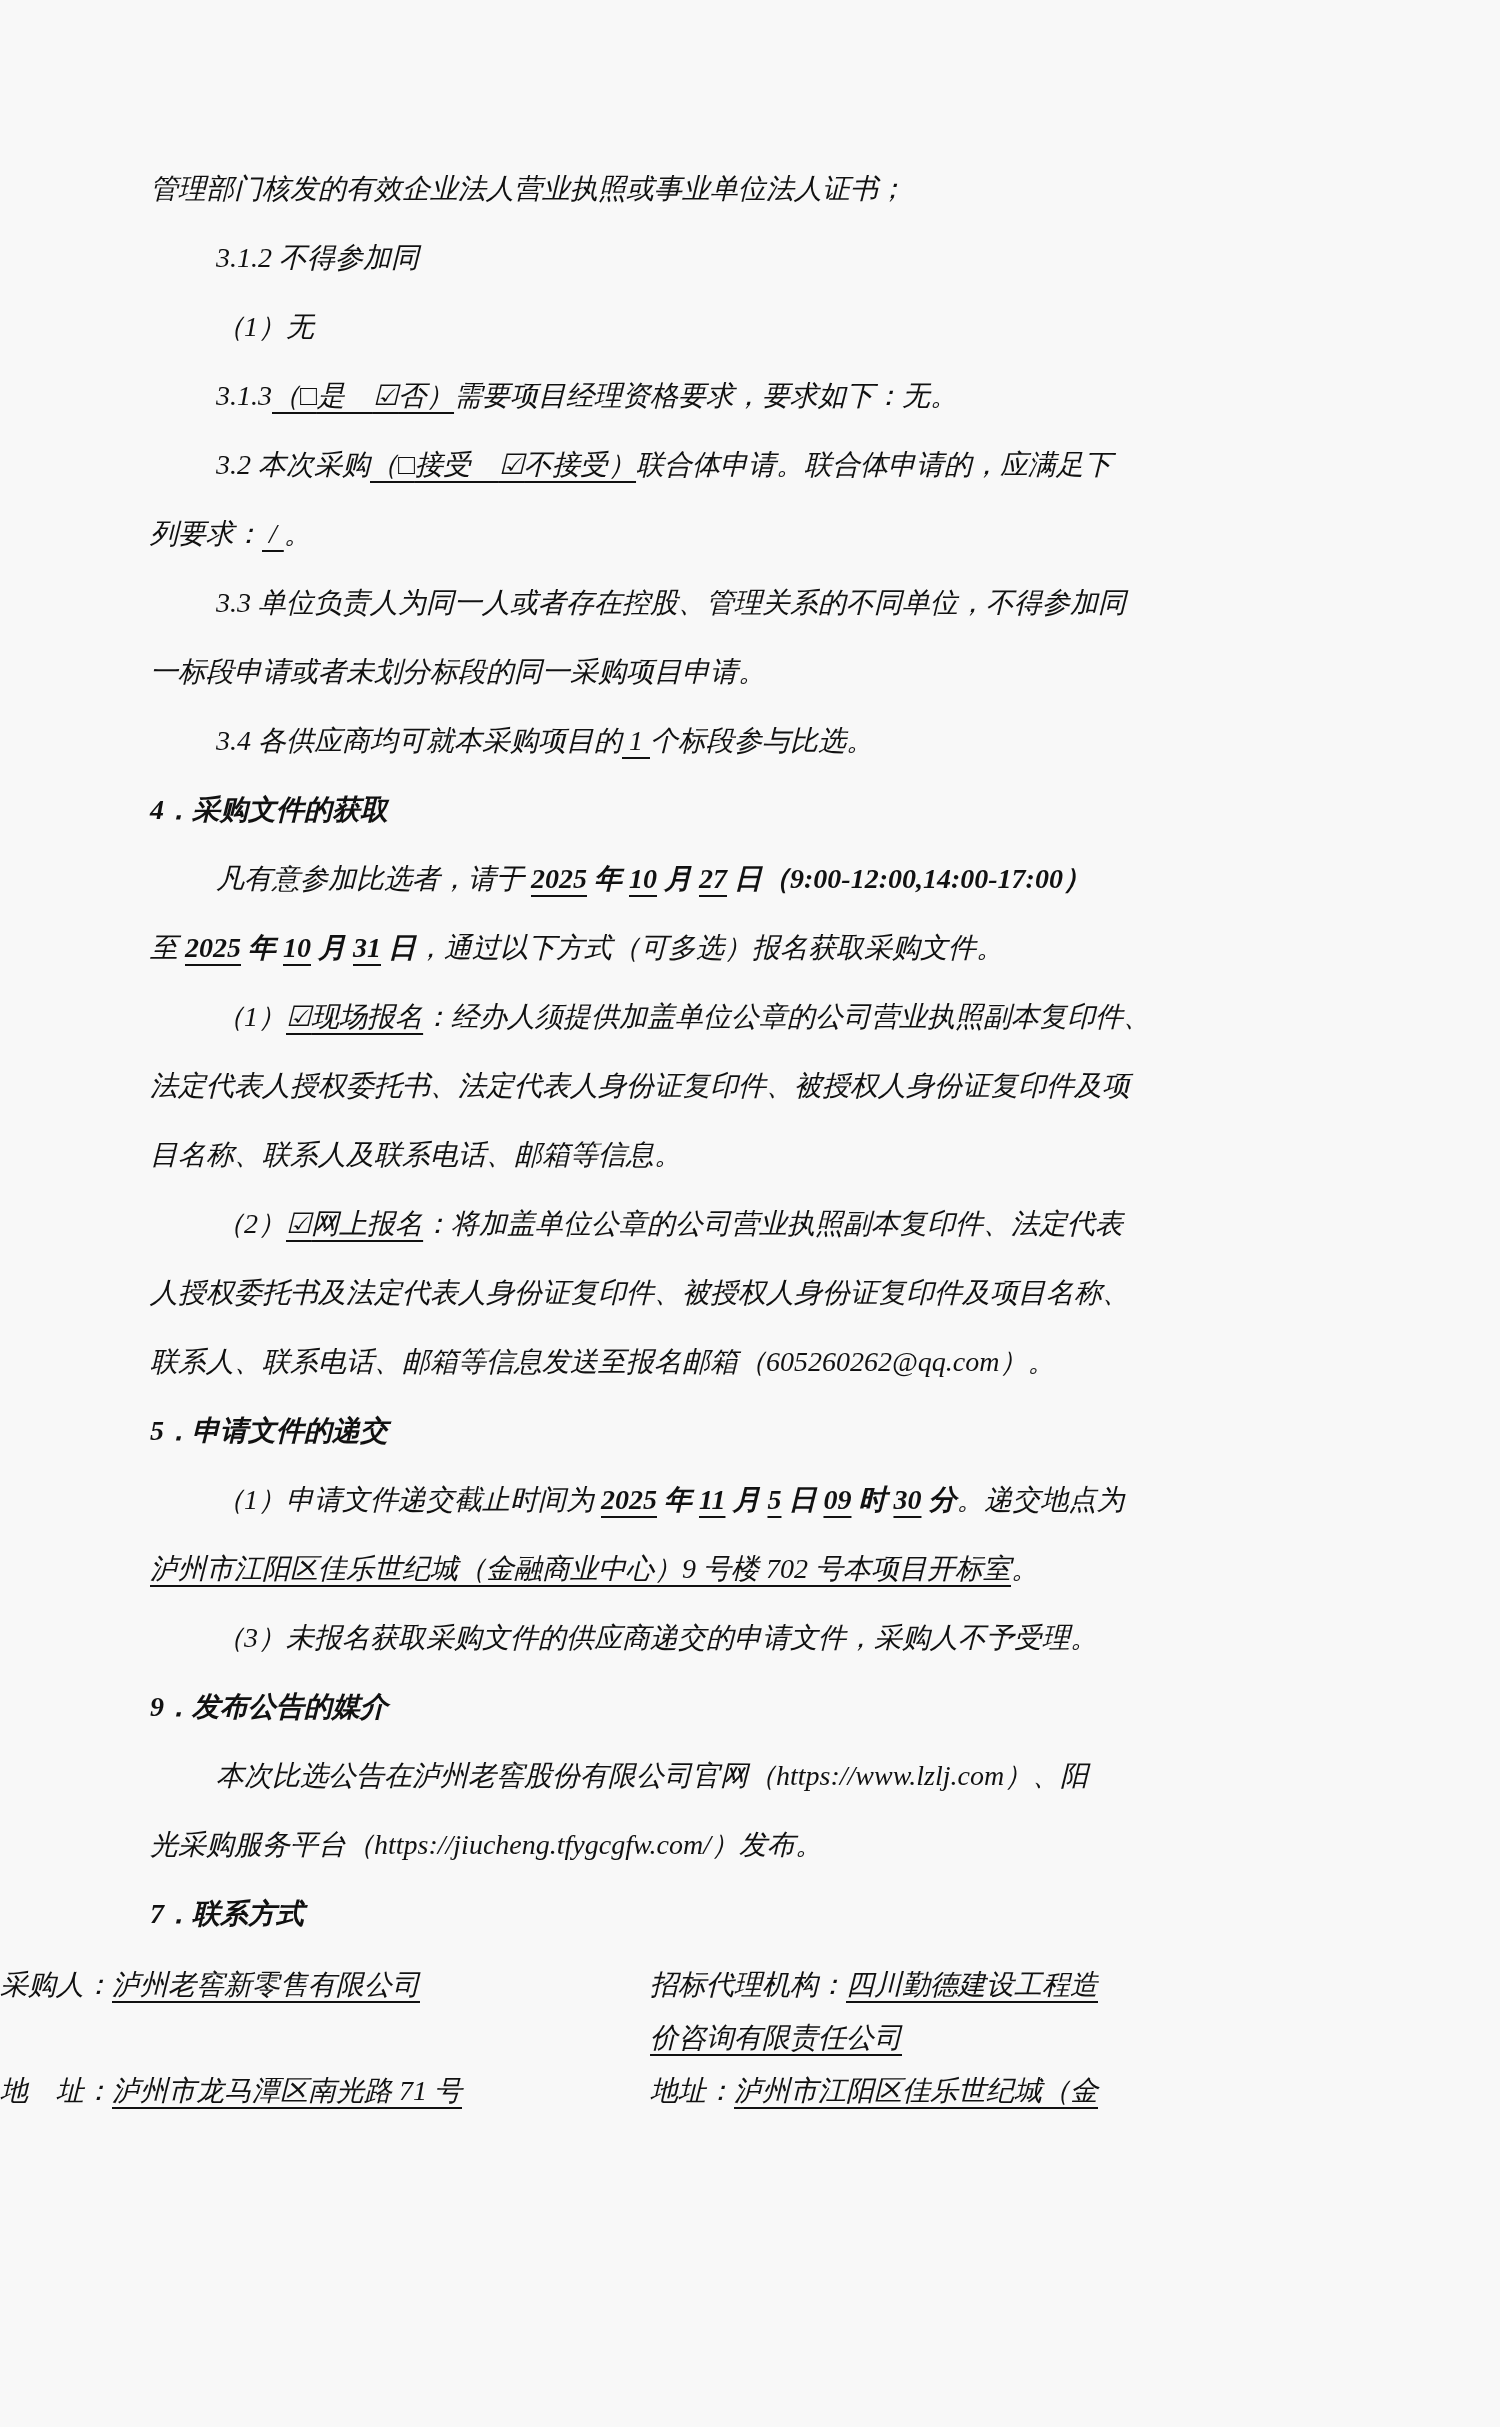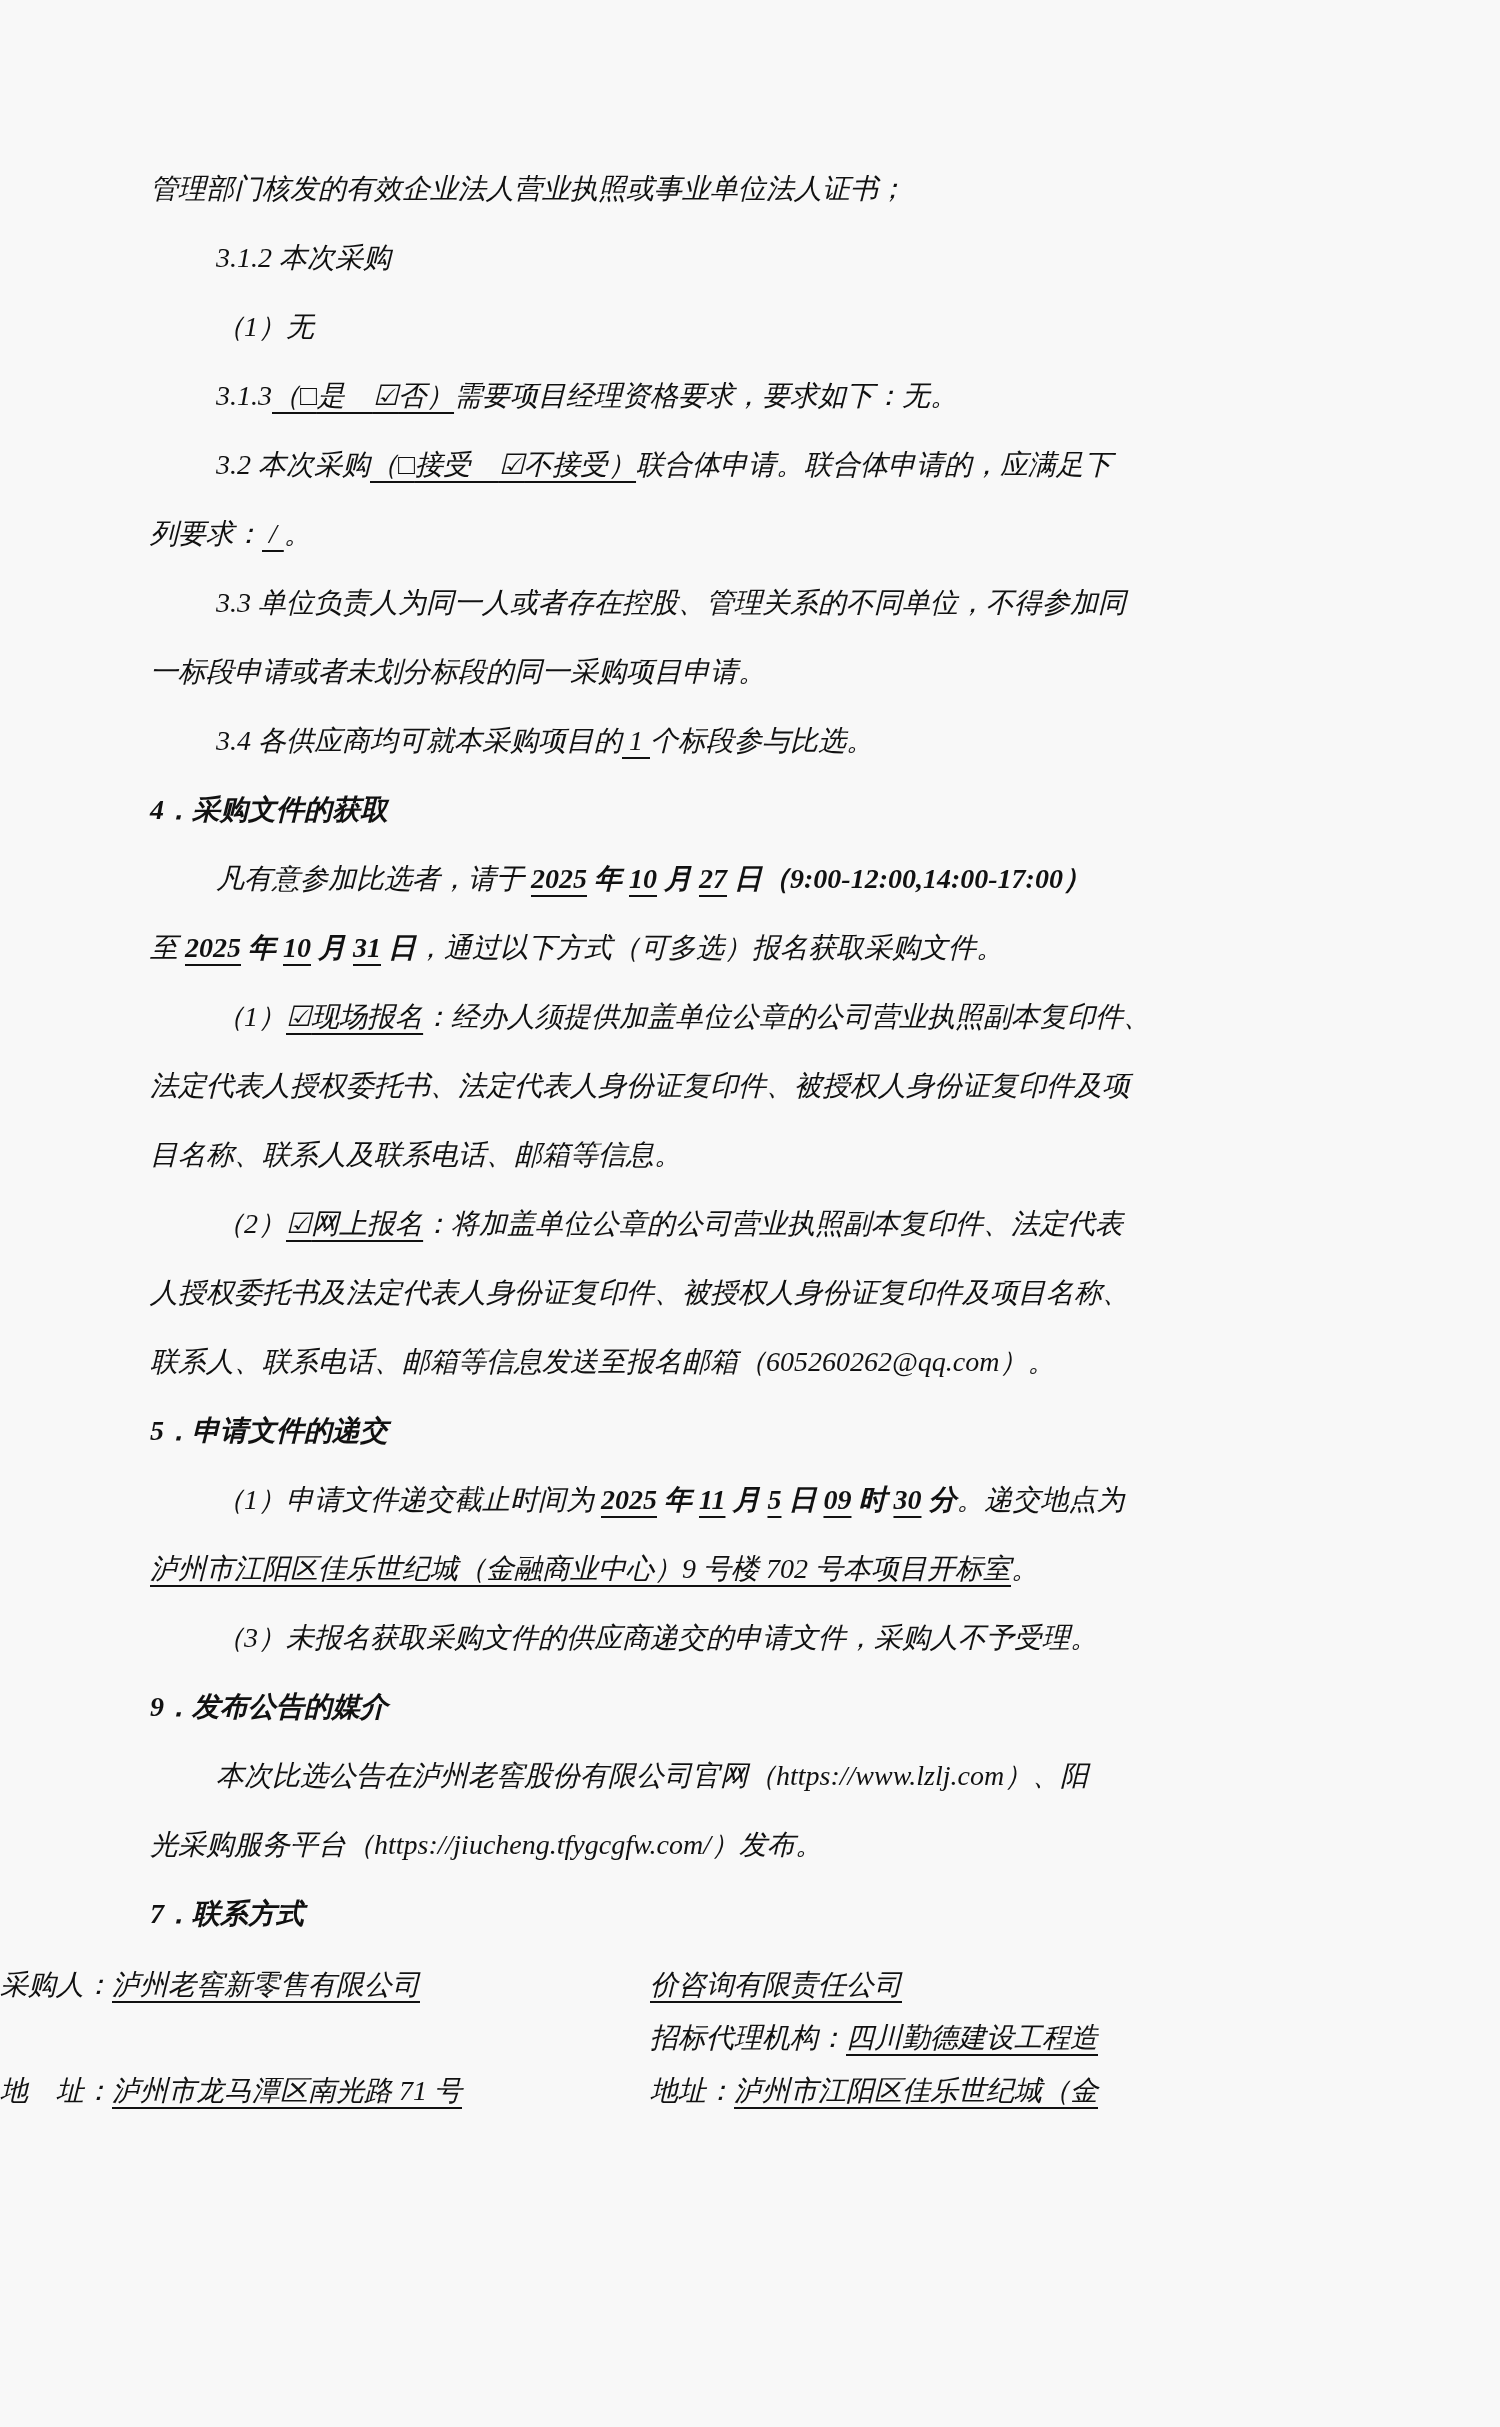--- a/index.html
+++ b/index.html
@@ -54,21 +54,21 @@
     height: 53px;
     line-height: 53px;
   }
 </style>
 </head>
 <body>
 
 <div class="page" style="background: rgb(248, 248, 248); color: rgb(17, 17, 17);">
   <div class="doc" id="doc-lines">
       <div class="line"><span class="seg">管理部门核发的有效企业法人营业执照或事业单位法人证书；</span></div>
-      <div class="line indent"><span class="seg">3.1.2 本次采购</span></div>
+      <div class="line indent"><span class="seg">3.1.2 不得参加同</span></div>
       <div class="line indent"><span class="seg">（1）无</span></div>
       <div class="line indent"><span class="seg">3.1.3</span><span class="seg u">（</span><span class="seg u">□</span><span class="seg u">是　</span><span class="seg u">☑</span><span class="seg u">否）</span><span class="seg">需要项目经理资格要求，要求如下：无。</span></div>
       <div class="line indent"><span class="seg">3.2 本次采购</span><span class="seg u">（</span><span class="seg u">□</span><span class="seg u">接受　</span><span class="seg u">☑</span><span class="seg u">不接受）</span><span class="seg">联合体申请。联合体申请的，应满足下</span></div>
       <div class="line"><span class="seg">列要求：</span><span class="seg u">&nbsp;/&nbsp;</span><span class="seg">。</span></div>
       <div class="line indent"><span class="seg">3.3 单位负责人为同一人或者存在控股、管理关系的不同单位，不得参加同</span></div>
       <div class="line"><span class="seg">一标段申请或者未划分标段的同一采购项目申请。</span></div>
       <div class="line indent"><span class="seg">3.4 各供应商均可就本采购项目的</span><span class="seg u">&nbsp;1&nbsp;</span><span class="seg">个标段参与比选。</span></div>
       <div class="line heading"><span class="seg">4．采购文件的获取</span></div>
       <div class="line indent"><span class="seg">凡有意参加比选者，请于 </span><span class="seg b u">2025</span><span class="seg b"> 年 </span><span class="seg b u">10</span><span class="seg b"> 月 </span><span class="seg b u">27</span><span class="seg b"> 日</span><span class="seg b">（9:00-12:00,14:00-17:00）</span></div>
       <div class="line"><span class="seg">至 </span><span class="seg b u">2025</span><span class="seg b"> 年 </span><span class="seg b u">10</span><span class="seg b"> 月 </span><span class="seg b u">31</span><span class="seg b"> 日</span><span class="seg">，通过以下方式（可多选）报名获取采购文件。</span></div>
@@ -87,18 +87,18 @@
       <div class="line"><span class="seg">光采购服务平台（https://jiucheng.tfygcgfw.com/）发布。</span></div>
       <div class="line heading"><span class="seg">7．联系方式</span></div>
     </div>
   <div class="contact">
     <div class="col col-left" id="contact-left">
         <div class="line"><span class="seg">采购人：</span><span class="seg u">泸州老窖新零售有限公司</span></div>
         <div class="line">&nbsp;</div>
         <div class="line"><span class="seg">地　址：</span><span class="seg u">泸州市龙马潭区南光路 71 号</span></div>
       </div>
     <div class="col col-right" id="contact-right">
+        <div class="line"><span class="seg">招标代理机构：</span><span class="seg u">四川勤德建设工程造</span></div>
         <div class="line"><span class="seg u">价咨询有限责任公司</span></div>
-        <div class="line"><span class="seg">招标代理机构：</span><span class="seg u">四川勤德建设工程造</span></div>
         <div class="line"><span class="seg">地址：</span><span class="seg u">泸州市江阳区佳乐世纪城（金</span></div>
       </div>
   </div>
 </div>
 
 </body></html>

